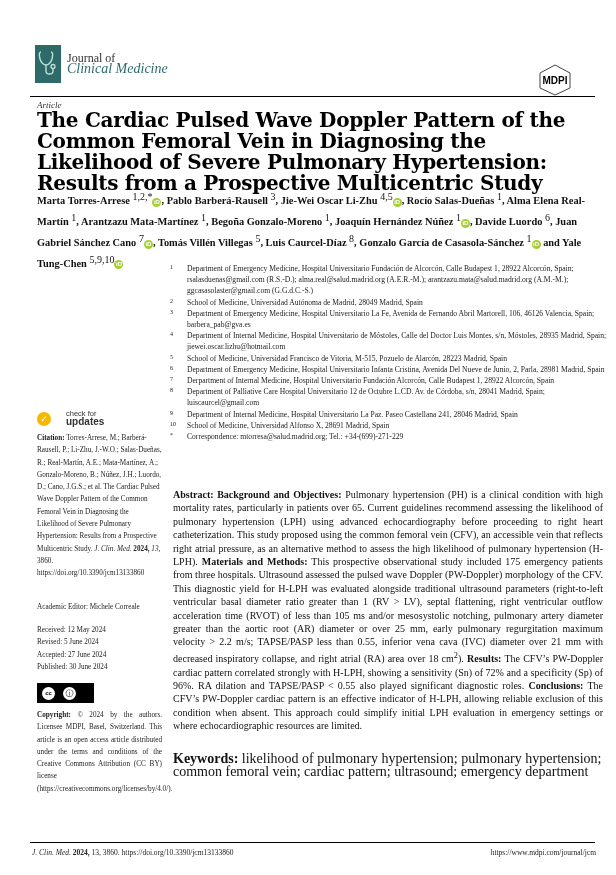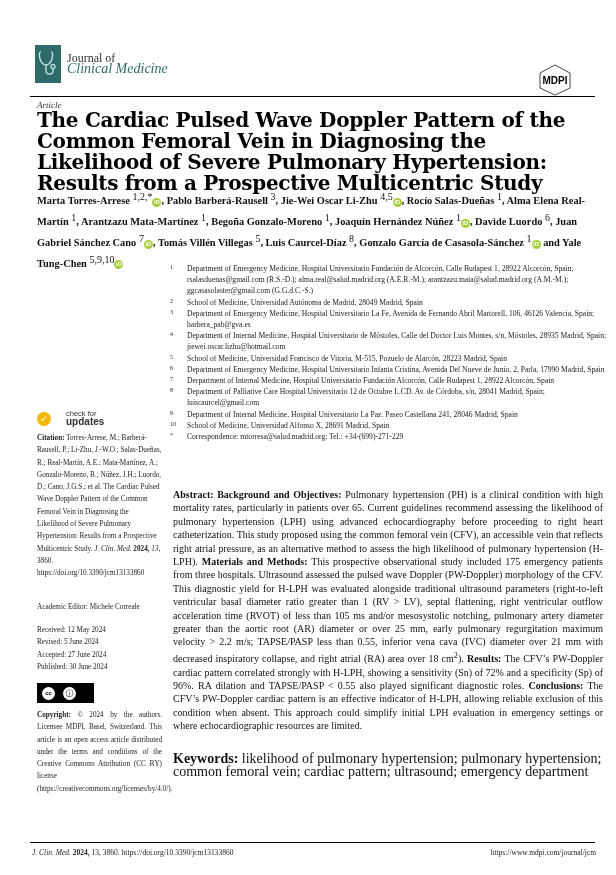--- a/index.html
+++ b/index.html
@@ -82,21 +82,21 @@
   <div class="aff">
       <span class="num">4</span>
       <span class="txt">Department of Internal Medicine, Hospital Universitario de Móstoles, Calle del Doctor Luis Montes, s/n, Móstoles, 28935 Madrid, Spain; jiewei.oscar.lizhu@hotmail.com</span>
     </div>
   <div class="aff">
       <span class="num">5</span>
       <span class="txt">School of Medicine, Universidad Francisco de Vitoria, M-515, Pozuelo de Alarcón, 28223 Madrid, Spain</span>
     </div>
   <div class="aff">
       <span class="num">6</span>
-      <span class="txt">Department of Emergency Medicine, Hospital Universitario Infanta Cristina, Avenida Del Nueve de Junio, 2, Parla, 17990 Madrid, Spain</span>
+      <span class="txt">Department of Emergency Medicine, Hospital Universitario Infanta Cristina, Avenida Del Nueve de Junio, 2, Parla, 28981 Madrid, Spain</span>
     </div>
   <div class="aff">
       <span class="num">7</span>
       <span class="txt">Derpartment of Internal Medicine, Hospital Universitario Fundación Alcorcón, Calle Budapest 1, 28922 Alcorcón, Spain</span>
     </div>
   <div class="aff">
       <span class="num">8</span>
       <span class="txt">Department of Palliative Care Hospital Universitario 12 de Octubre L.CD. Av. de Córdoba, s/n, 28041 Madrid, Spain; luiscaurcel@gmail.com</span>
     </div>
   <div class="aff">

